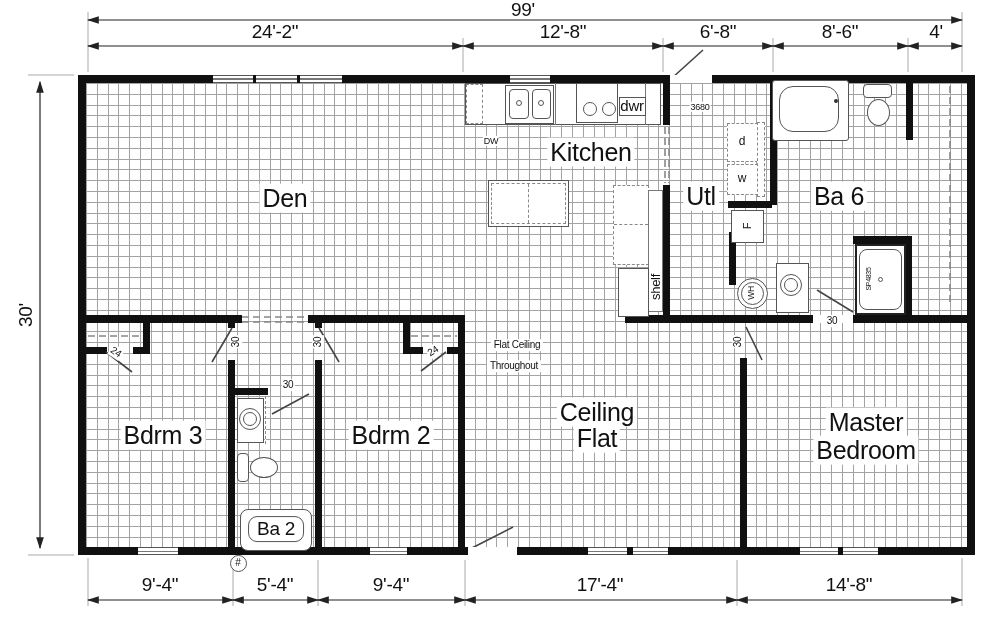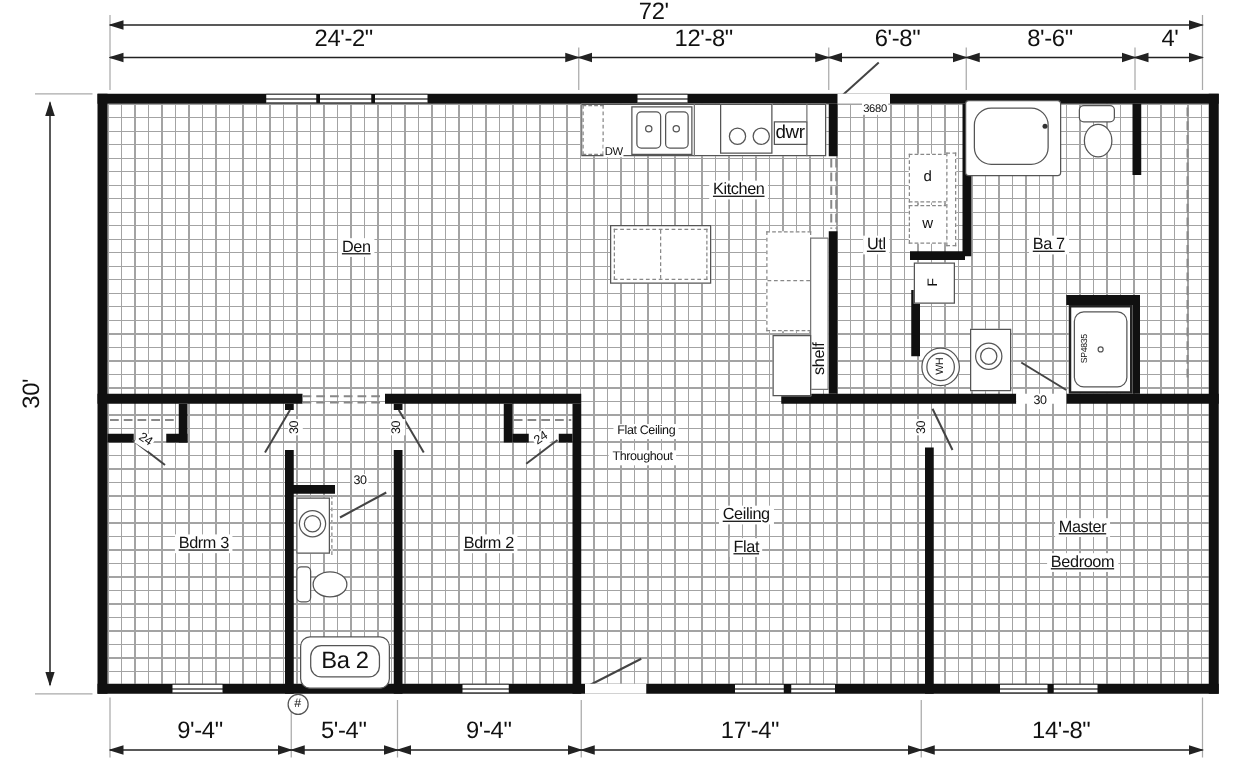--- a/index.html
+++ b/index.html
@@ -14,24 +14,24 @@
        background:linear-gradient(to bottom,#fff 0 2.5px,#777 2.5px 4px,#fff 4px 100%);
        border-top:1.5px solid #555;border-bottom:1.5px solid #555;}
   .gap{position:absolute;background:#fff;}
   .fx{position:absolute;box-sizing:border-box;background:#fff;border:1px solid #555;}
   .round{border-radius:50%;}
   .dash{border:1.5px dashed #888;background:#fff;}
   .nb{border:none;}
   .lbl{position:absolute;background:#fff;white-space:nowrap;text-align:center;
        transform:translate(-50%,-50%);padding:0 3px;line-height:1.15;letter-spacing:-0.3px;}
   .rot{transform:translate(-50%,-50%) rotate(-90deg);}
-  .room{font-size:13px;text-decoration:underline;}
+  .room{font-size:25px;}
   .dim{font-size:19px;}
   .sm{font-size:10px;padding:0 1px;}
-  .tiny{font-size:9px;padding:0 1px;}
+  .tiny{font-size:9px;padding:0 1px;margin-top:20px;}
   .note{font-size:10px;}
   svg.layer{position:absolute;left:0;top:0;z-index:3;}
   .z2{z-index:2;} .z4{z-index:4;} .z5{z-index:5;} .z6{z-index:6;}
 </style>
 </head>
 <body>
 
 <div id="plan">
 
   <div class="grid"></div>
@@ -189,21 +189,21 @@
   <div class="fx z2 dash" style="left:613px;top:185px;width:36px;height:80px;border-width:1px"></div>
   <div class="fx z2 nb" style="left:614px;top:224px;width:34px;height:0;border-top:1px dashed #888"></div>
   <div class="fx z2" style="left:648px;top:190px;width:15px;height:122px;border-color:#777"></div>
   <div class="fx z2" style="left:618px;top:268px;width:31px;height:49px"></div>
 
   <div class="fx z5 round" style="left:230px;top:555px;width:17px;height:17px"></div>
 
   <div class="lbl room" style="left:285px;top:198px">Den</div>
   <div class="lbl room" style="left:591px;top:152px">Kitchen</div>
   <div class="lbl room" style="left:701px;top:196px">Utl</div>
-  <div class="lbl room" style="left:839px;top:196px">Ba 7</div>
+  <div class="lbl room" style="left:839px;top:196px">Ba 6</div>
   <div class="lbl room" style="left:163px;top:435px">Bdrm 3</div>
   <div class="lbl room" style="left:391px;top:435px">Bdrm 2</div>
   <div class="lbl room" style="left:597px;top:412px">Ceiling</div>
   <div class="lbl room" style="left:597px;top:438px">Flat</div>
   <div class="lbl room" style="left:866px;top:422px">Master</div>
   <div class="lbl room" style="left:866px;top:450px">Bedroom</div>
   <div class="lbl z5" style="left:276px;top:529px;font-size:19px;border:1px solid #555;border-radius:9px;padding:1px 8px">Ba 2</div>
 
   <div class="lbl note" style="left:517px;top:345px">Flat Ceiling</div>
   <div class="lbl note" style="left:514px;top:366px">Throughout</div>
@@ -220,21 +220,21 @@
   <div class="lbl z6" style="left:238px;top:563px;font-size:10px;background:none;padding:0">#</div>
 
   <div class="lbl sm rot z5" style="left:236px;top:342px">30</div>
   <div class="lbl sm rot z5" style="left:318px;top:342px">30</div>
   <div class="lbl sm rot z5" style="left:738px;top:342px">30</div>
   <div class="lbl sm z5" style="left:288px;top:385px">30</div>
   <div class="lbl sm z5" style="left:832px;top:321px">30</div>
   <div class="lbl sm z5" style="left:116px;top:352px;transform:translate(-50%,-50%) rotate(33deg)">24</div>
   <div class="lbl sm z5" style="left:433px;top:351px;transform:translate(-50%,-50%) rotate(-33deg)">24</div>
 
-  <div class="lbl dim" style="left:523px;top:10px">72'</div>
+  <div class="lbl dim" style="left:523px;top:10px">99'</div>
   <div class="lbl dim" style="left:275px;top:32px">24'-2"</div>
   <div class="lbl dim" style="left:563px;top:32px">12'-8"</div>
   <div class="lbl dim" style="left:718px;top:32px">6'-8"</div>
   <div class="lbl dim" style="left:840px;top:32px">8'-6"</div>
   <div class="lbl dim" style="left:936px;top:32px">4'</div>
   <div class="lbl dim rot" style="left:26px;top:315px">30'</div>
   <div class="lbl dim" style="left:160px;top:585px">9'-4"</div>
   <div class="lbl dim" style="left:275px;top:585px">5'-4"</div>
   <div class="lbl dim" style="left:391px;top:585px">9'-4"</div>
   <div class="lbl dim" style="left:600px;top:585px">17'-4"</div>

